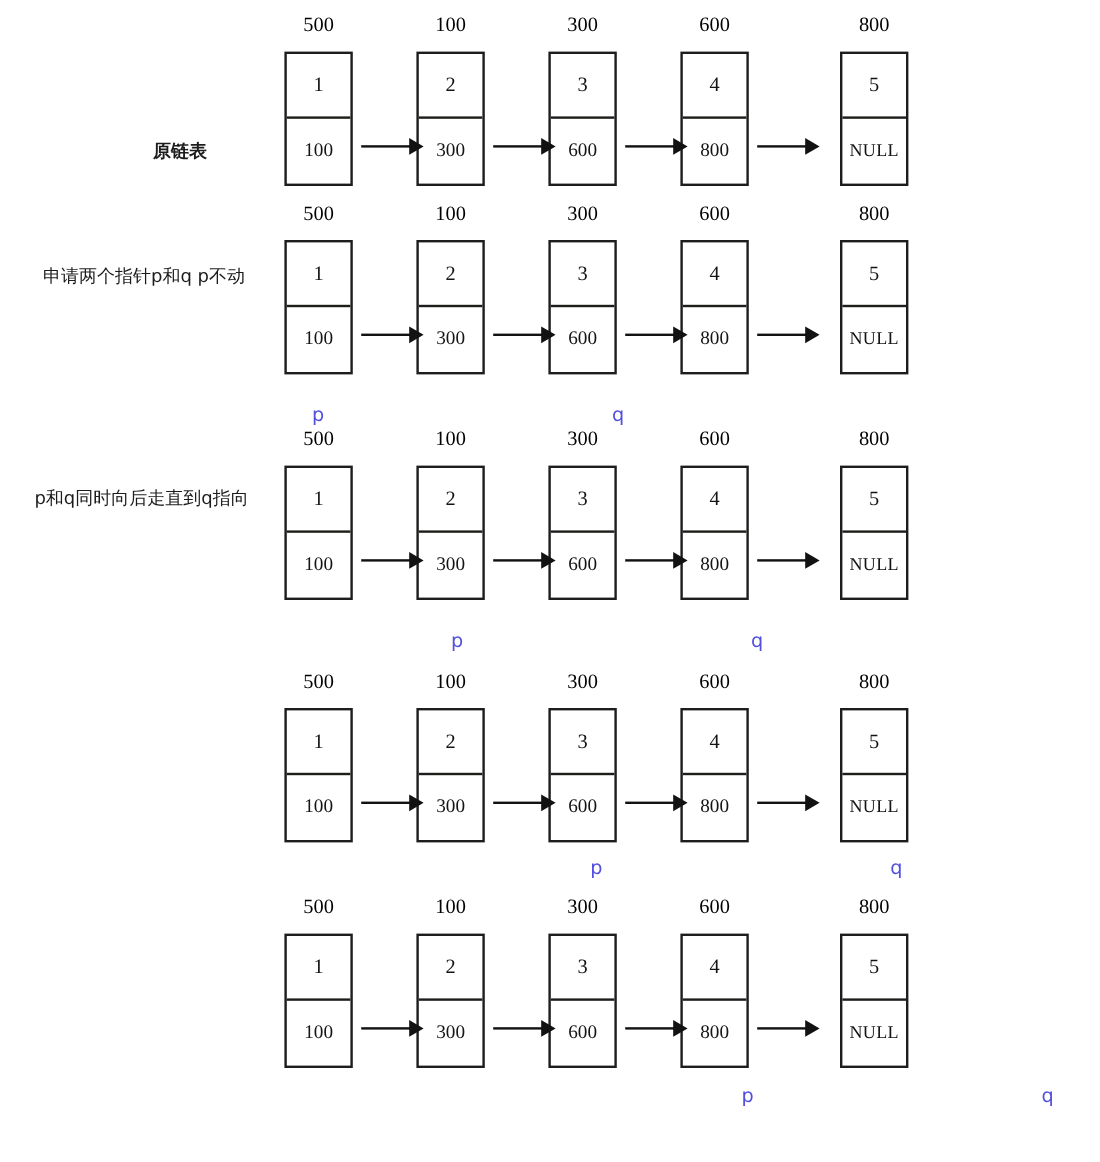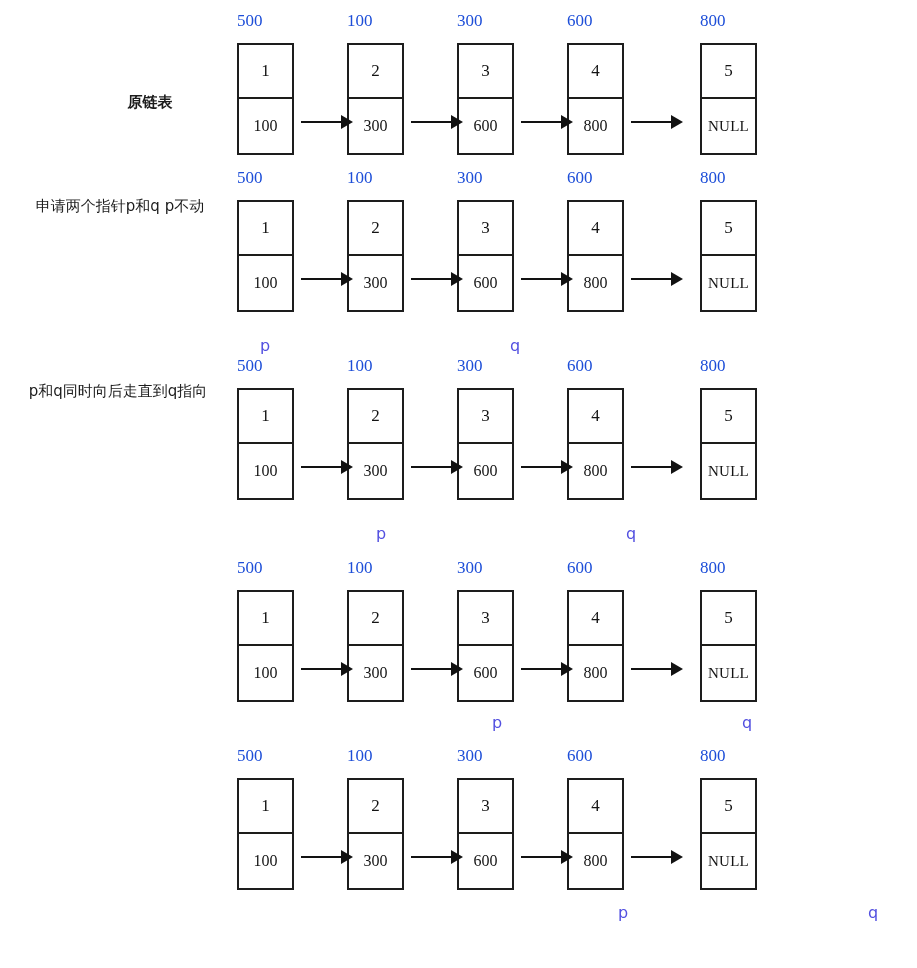--- a/index.html
+++ b/index.html
@@ -32,20 +32,21 @@
 
   
   .caption {
     position: absolute;
     text-align: center;
     font-family: "DejaVu Sans", sans-serif;
     font-size: 15px;
     line-height: 1.45;
     color: #1c1c1c;
     white-space: nowrap;
+    margin-top: 24px;
   }
   .caption .cap-line { display: block; }
   .caption .cap-strong { font-weight: bold; }
 
   
   .node {
     position: absolute;
     width: 57px;
     height: 112px;
     box-sizing: border-box;
@@ -70,24 +71,24 @@
   }
   .node .cell-bot.is-null {
     font-size: 15px;
     letter-spacing: .3px;
   }
 
   
   .addr {
     position: absolute;
     width: 57px;
-    text-align: left;
+    text-align: center;
     font-family: "Liberation Serif", serif;
     font-size: 17px;
-    color: #1d4ed8;
+    color: #000000;
   }
 
   
   .arrow {
     position: absolute;
     height: 14px;
     width: 52px;
   }
   .arrow .shaft {
     position: absolute;

